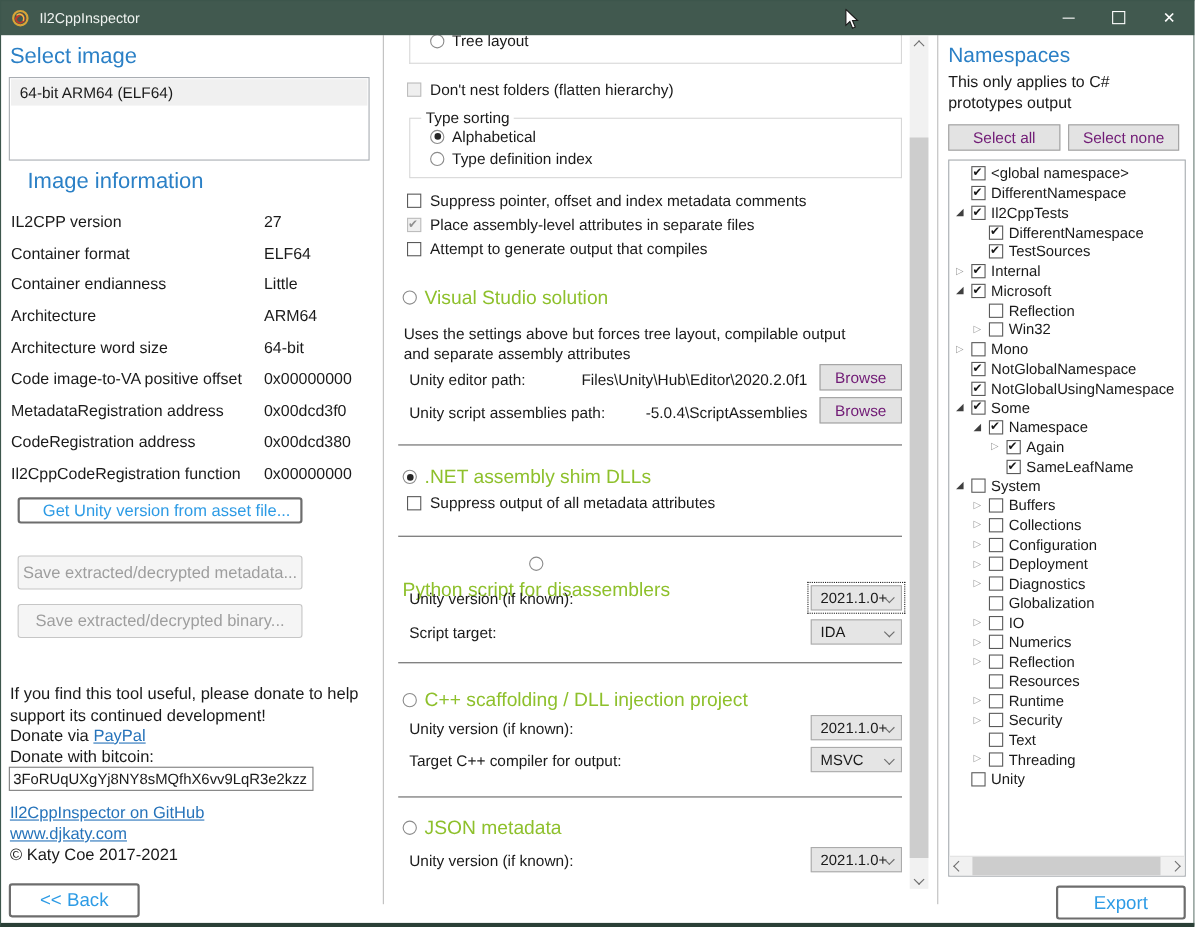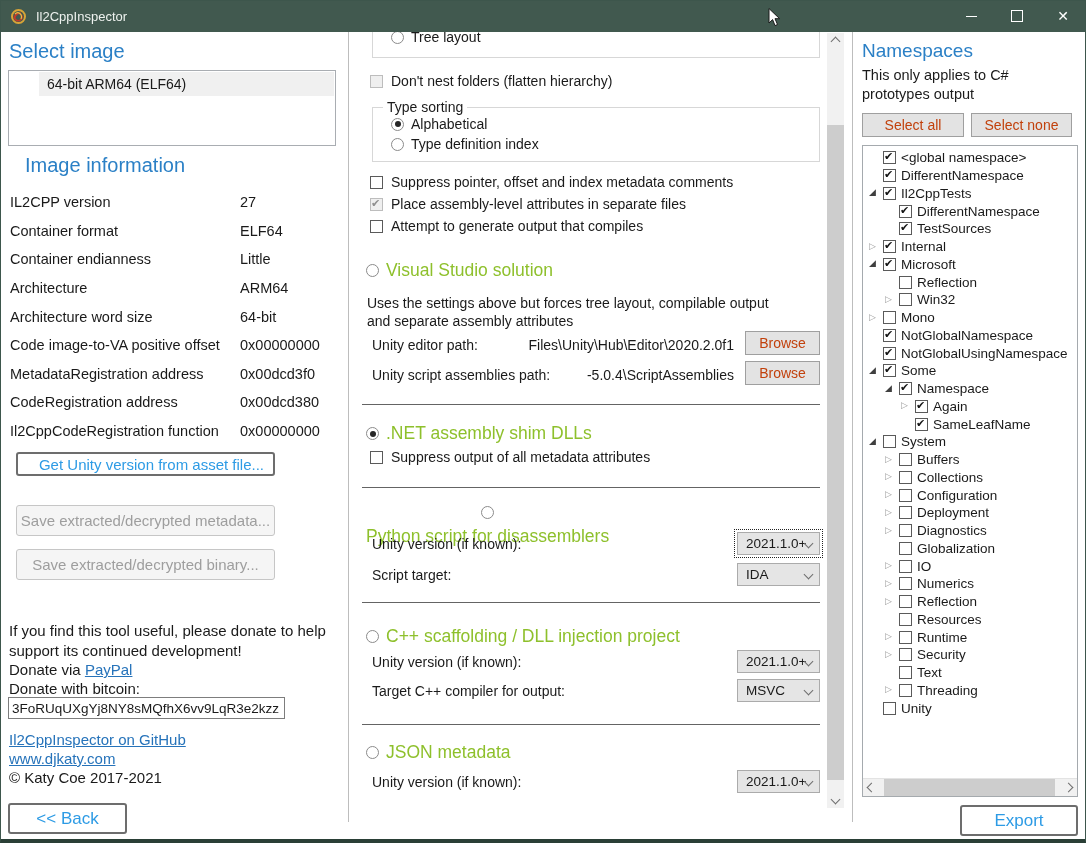--- a/index.html
+++ b/index.html
@@ -27,28 +27,28 @@
   .cb.checked::after{content:"\2714";position:absolute;left:0;top:-2px;font-size:11px;color:#141414;}
   .cb.disabled{background:#efefef;border-color:#bdbdbd;}
   .cb.disabled.checked::after{color:#8f8f8f;}
   .chev{display:inline-block;width:6px;height:6px;border-right:1.5px solid #6e6e6e;border-bottom:1.5px solid #6e6e6e;}
   .chev.down{transform:rotate(45deg);}
   .chev.up{transform:rotate(225deg);}
   .chev.left{transform:rotate(135deg);}
   .chev.right{transform:rotate(-45deg);}
   .link{color:#2673ba;text-decoration:underline;cursor:pointer;}
   .heading{color:#2b80c6;font-size:20px;}
-  .std-btn{background:#e3e3e3;border:1px solid #9f9f9f;font-size:14px;color:#c2410c;display:flex;align-items:center;justify-content:center;box-sizing:border-box;}
+  .std-btn{background:#e3e3e3;border:1px solid #9f9f9f;font-size:14px;color:#701a75;display:flex;align-items:center;justify-content:center;box-sizing:border-box;}
   .accent-btn{background:#fff;border:2px solid #6d6d6d;border-radius:3px;color:#2d9be5;display:flex;align-items:center;justify-content:center;box-sizing:border-box;}
   .disabled-btn{background:#f5f5f5;border:1px solid #c6c6c6;border-radius:3px;color:#9e9e9e;display:flex;align-items:center;justify-content:center;box-sizing:border-box;}
 
   
   .left-panel{position:absolute;left:0;top:32px;width:348px;height:811px;}
   .lp-heading1{position:absolute;left:9px;top:8px;}
-  .listbox{position:absolute;left:8px;top:38px;width:328px;height:76px;border:1px solid #a9adb2;background:#fff;box-sizing:border-box;padding-left:29px;}
+  .listbox{position:absolute;left:8px;top:38px;width:328px;height:76px;border:1px solid #a9adb2;background:#fff;box-sizing:border-box;}
   .listbox-item{height:24px;background:#f0f0f0;display:flex;align-items:center;padding-left:8px;font-size:14px;margin:1px;}
   .lp-heading2{position:absolute;left:25px;top:122px;}
   .info-table{position:absolute;left:10px;top:156px;width:330px;}
   .irow{height:28.6px;display:flex;align-items:center;font-size:14.5px;}
   .ilabel{width:230px;flex:none;}
   .ivalue{flex:1;}
   .lp-btn1{position:absolute;left:16px;top:420px;width:259px;height:24px;font-size:15px;padding-left:12px;}
   .lp-btn2{position:absolute;left:16px;top:473px;width:259px;height:31px;font-size:15px;}
   .lp-btn3{position:absolute;left:16px;top:517px;width:259px;height:31px;font-size:15px;}
   .donate-para{position:absolute;left:9px;top:589px;width:334px;font-size:15px;line-height:20px;}

